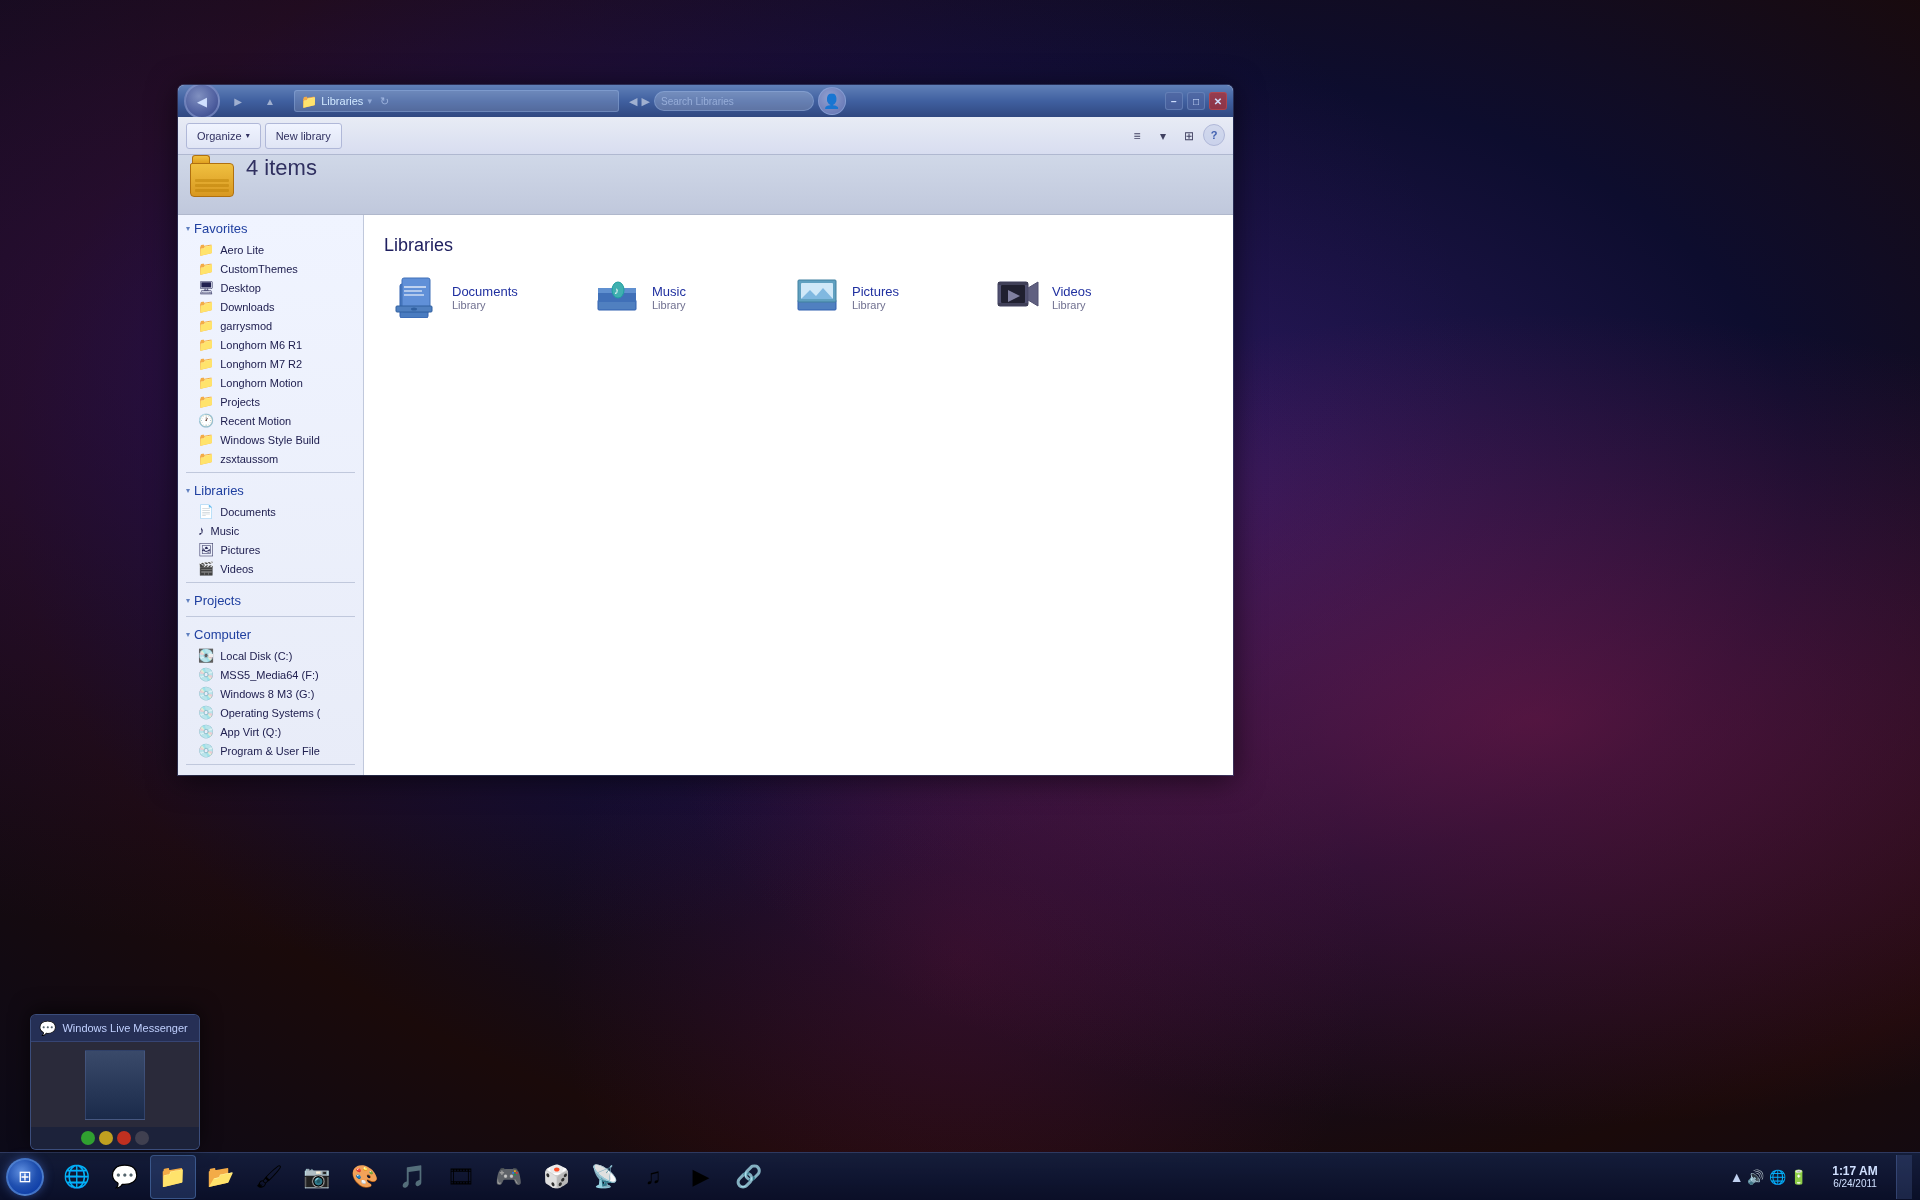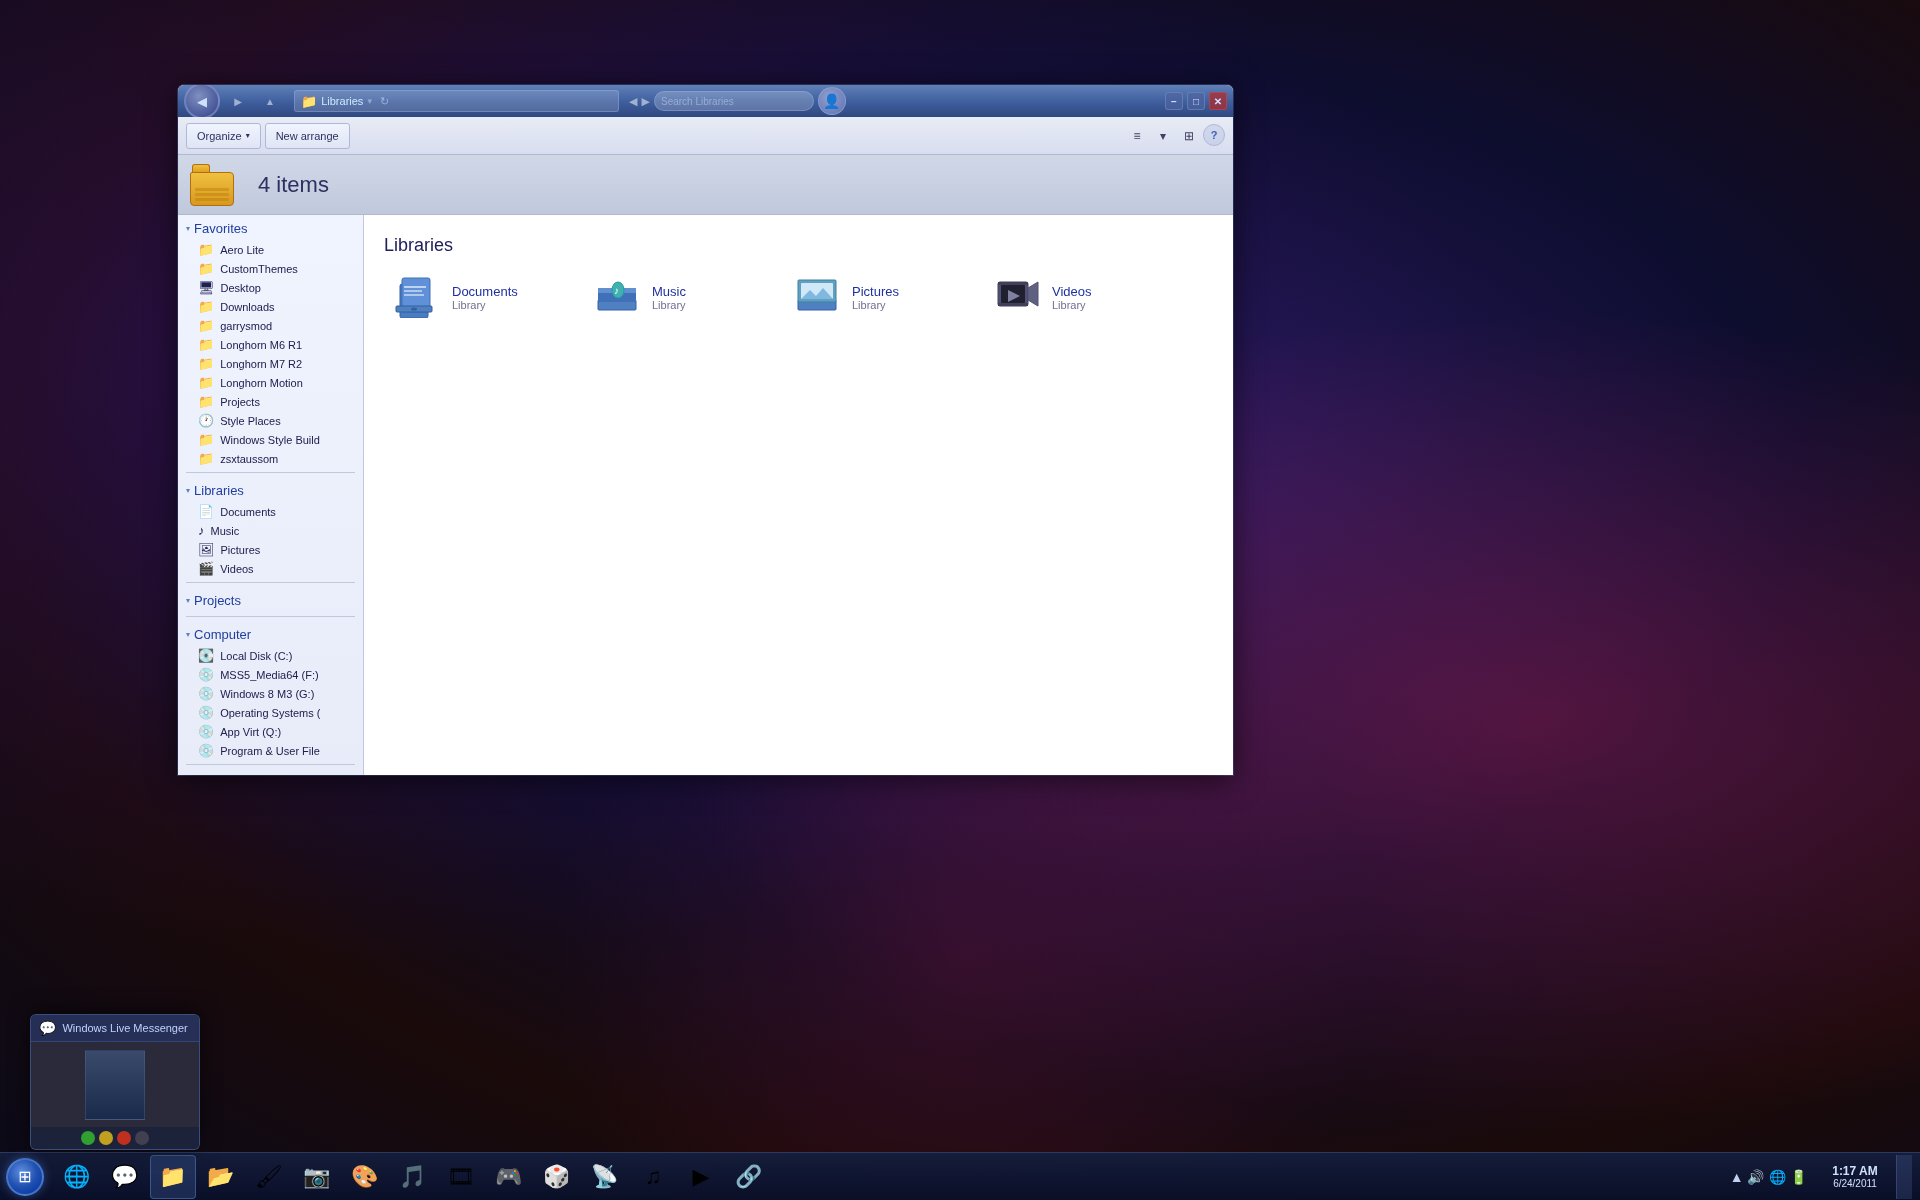--- a/index.html
+++ b/index.html
@@ -310,23 +310,23 @@
       border-radius: 2px;
       font-size: 12px;
       color: #404060;
     }
 
     
     .breadcrumb-row {
       height: 60px;
       background: linear-gradient(180deg, #d0d8e8 0%, #c0c8dc 100%);
       display: flex;
-      align-items: center;
+      align-items: flex-start;
       padding: 0 12px;
-      gap: 20px;
+      gap: 8px;
       border-bottom: 1px solid #b0b8cc;
     }
     .folder-icon-large {
       width: 48px;
       height: 42px;
       position: relative;
       flex-shrink: 0;
     }
     .folder-body {
       width: 44px;
@@ -554,21 +554,21 @@
     <div class="win-btn maximize">□</div>
     <div class="win-btn close">✕</div>
   </div>
 
   <div class="toolbar">
     <div class="toolbar-btn">
       <span>Organize</span>
       <span style="font-size:8px;">▾</span>
     </div>
     <div class="toolbar-btn">
-      <span>New arrange</span>
+      <span>New library</span>
     </div>
     <div class="toolbar-spacer"></div>
     <div class="toolbar-view-btns">
       <div class="view-btn">
         <span>≡</span>
       </div>
       <div class="view-btn">
         <span>▾</span>
       </div>
       <div class="view-btn">
@@ -634,21 +634,21 @@
         <div class="sidebar-item">
           <span class="si-icon">📁</span>
           <span class="si-label">Longhorn Motion</span>
         </div>
         <div class="sidebar-item">
           <span class="si-icon">📁</span>
           <span class="si-label">Projects</span>
         </div>
         <div class="sidebar-item">
           <span class="si-icon">🕐</span>
-          <span class="si-label">Style Places</span>
+          <span class="si-label">Recent Motion</span>
         </div>
         <div class="sidebar-item">
           <span class="si-icon">📁</span>
           <span class="si-label">Windows Style Build</span>
         </div>
         <div class="sidebar-item">
           <span class="si-icon">📁</span>
           <span class="si-label">zsxtaussom</span>
         </div>
       </div>

